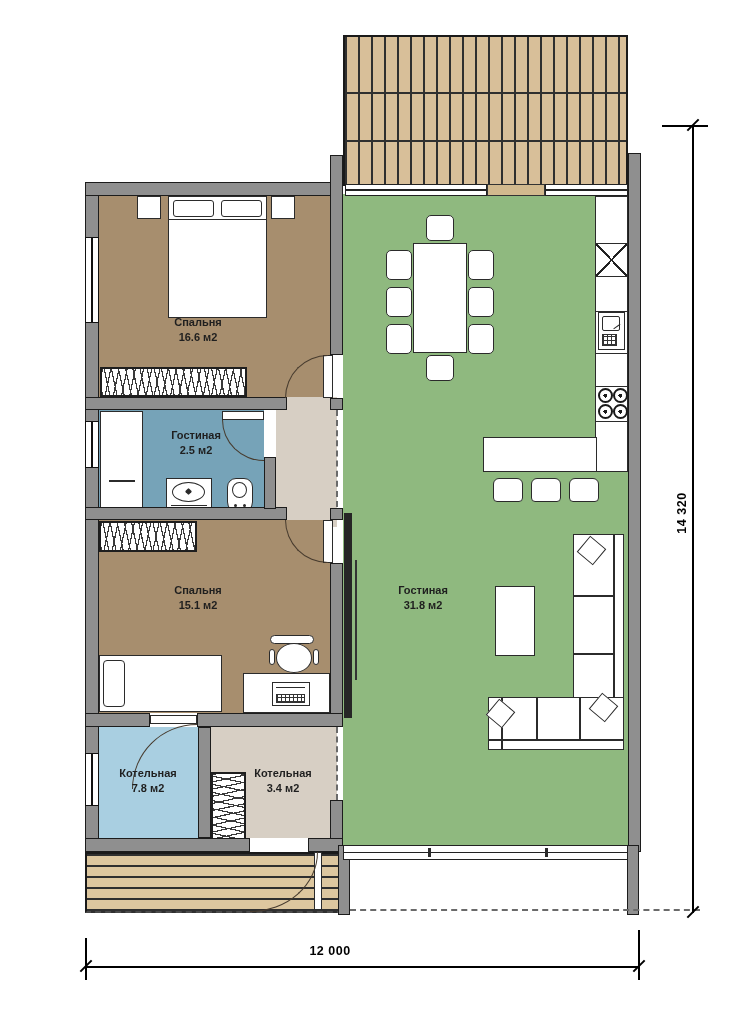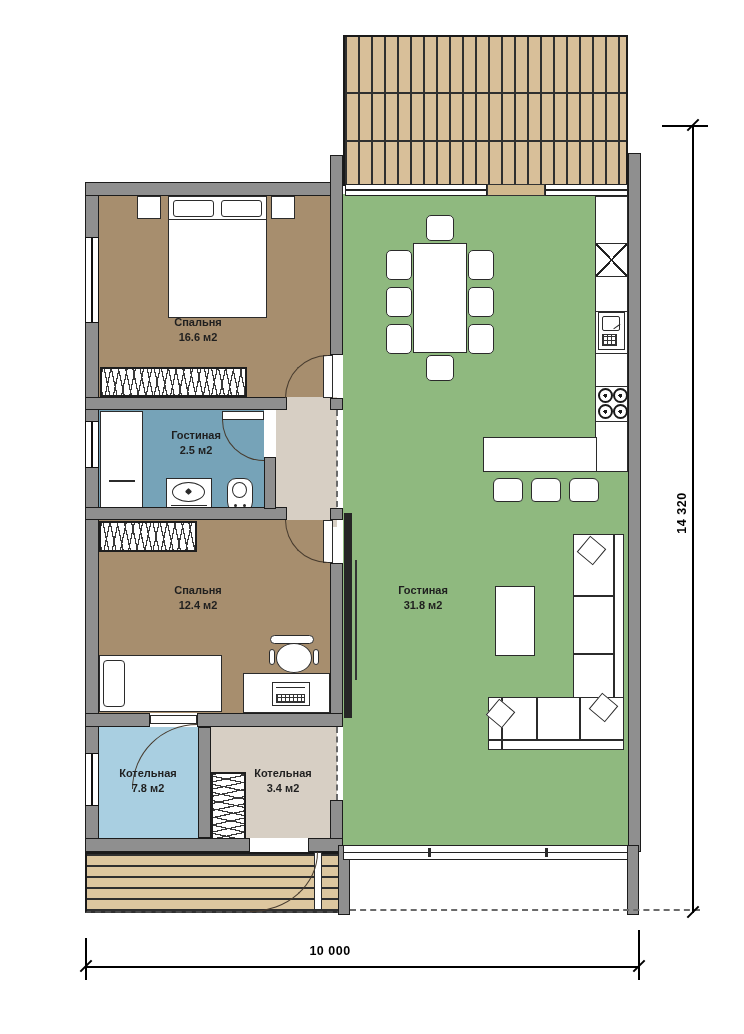--- a/index.html
+++ b/index.html
@@ -201,33 +201,33 @@
   <div class="dimline" style="left:662px;top:125px;width:46px;height:1.5px;"></div>
   <div class="tick" style="left:685px;top:124px;"></div>
   <div class="tick" style="left:685px;top:911px;"></div>
   <div class="dim-label" style="left:652px;top:506px;width:60px;transform:rotate(-90deg);">14 320</div>
 
   <div class="dimline" style="left:85px;top:966px;width:554px;height:1.5px;"></div>
   <div class="dimline" style="left:85px;top:938px;width:1.5px;height:42px;"></div>
   <div class="dimline" style="left:638px;top:930px;width:1.5px;height:50px;"></div>
   <div class="tick" style="left:78px;top:965px;"></div>
   <div class="tick" style="left:631px;top:965px;"></div>
-  <div class="dim-label" style="left:290px;top:944px;width:80px;">10 000</div>
+  <div class="dim-label" style="left:290px;top:944px;width:80px;">12 000</div>
 
   <div class="label" style="left:128px;top:315px;width:140px;">
     <div>Спальня</div>
     <div>16.6 м2</div>
   </div>
   <div class="label" style="left:126px;top:428px;width:140px;">
     <div>Гостиная</div>
     <div>2.5 м2</div>
   </div>
   <div class="label" style="left:128px;top:583px;width:140px;">
     <div>Спальня</div>
-    <div>12.4 м2</div>
+    <div>15.1 м2</div>
   </div>
   <div class="label" style="left:353px;top:583px;width:140px;">
     <div>Гостиная</div>
     <div>31.8 м2</div>
   </div>
   <div class="label" style="left:78px;top:766px;width:140px;">
     <div>Котельная</div>
     <div>7.8 м2</div>
   </div>
   <div class="label" style="left:213px;top:766px;width:140px;">

